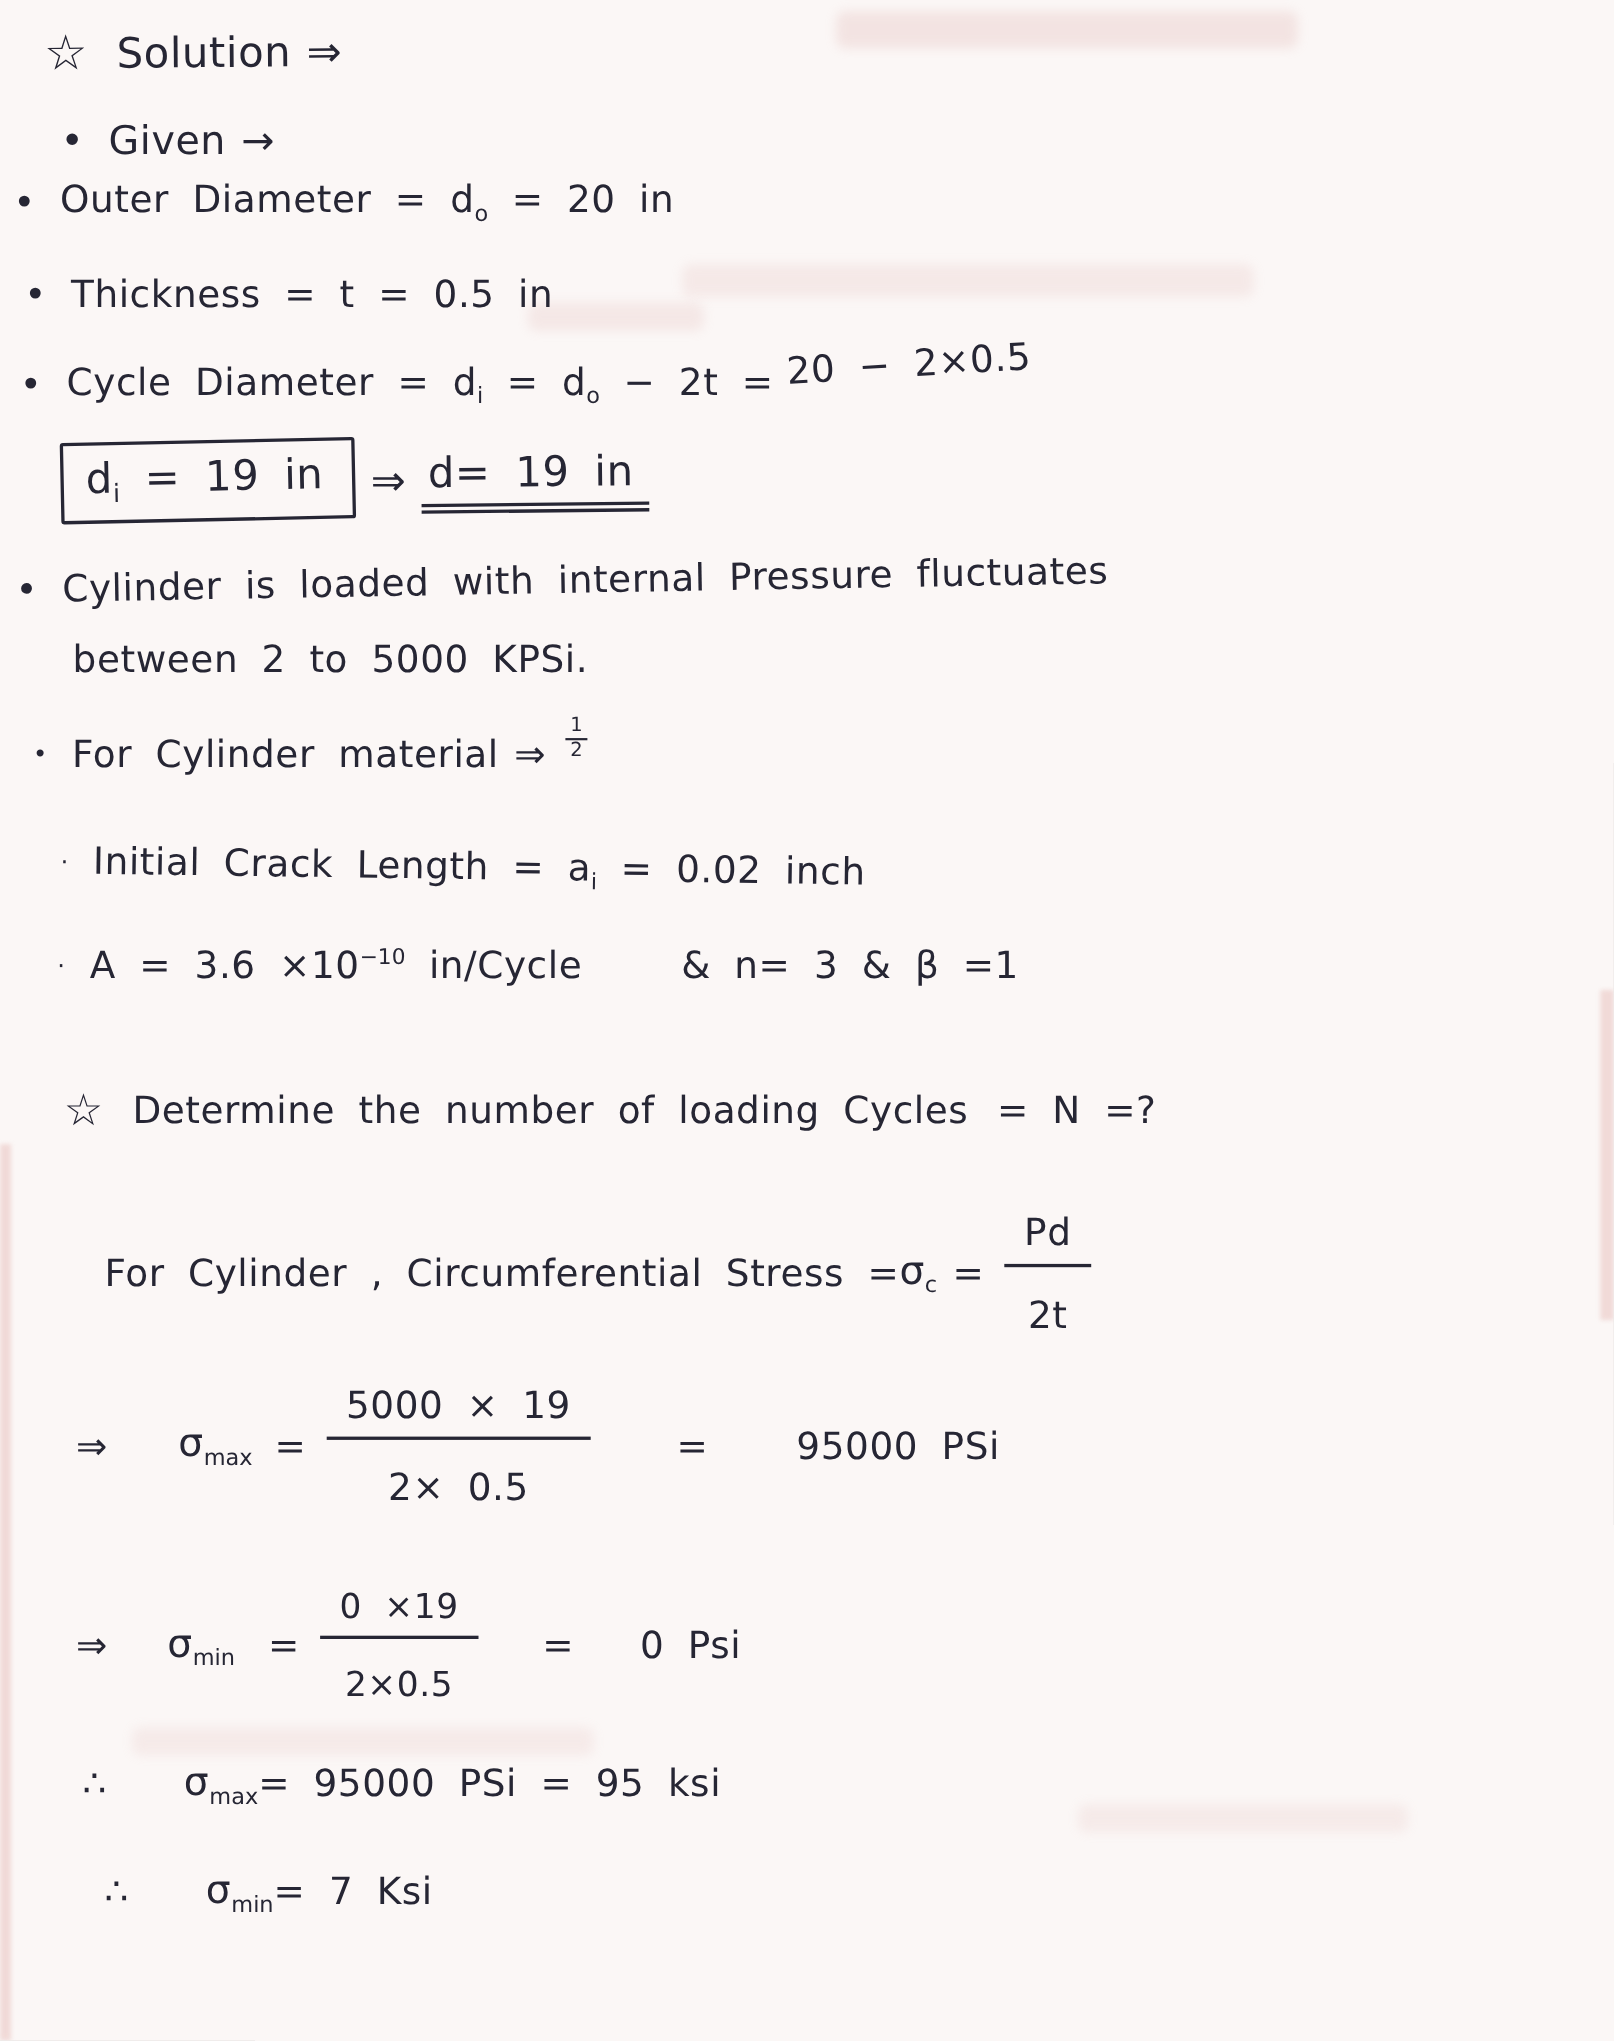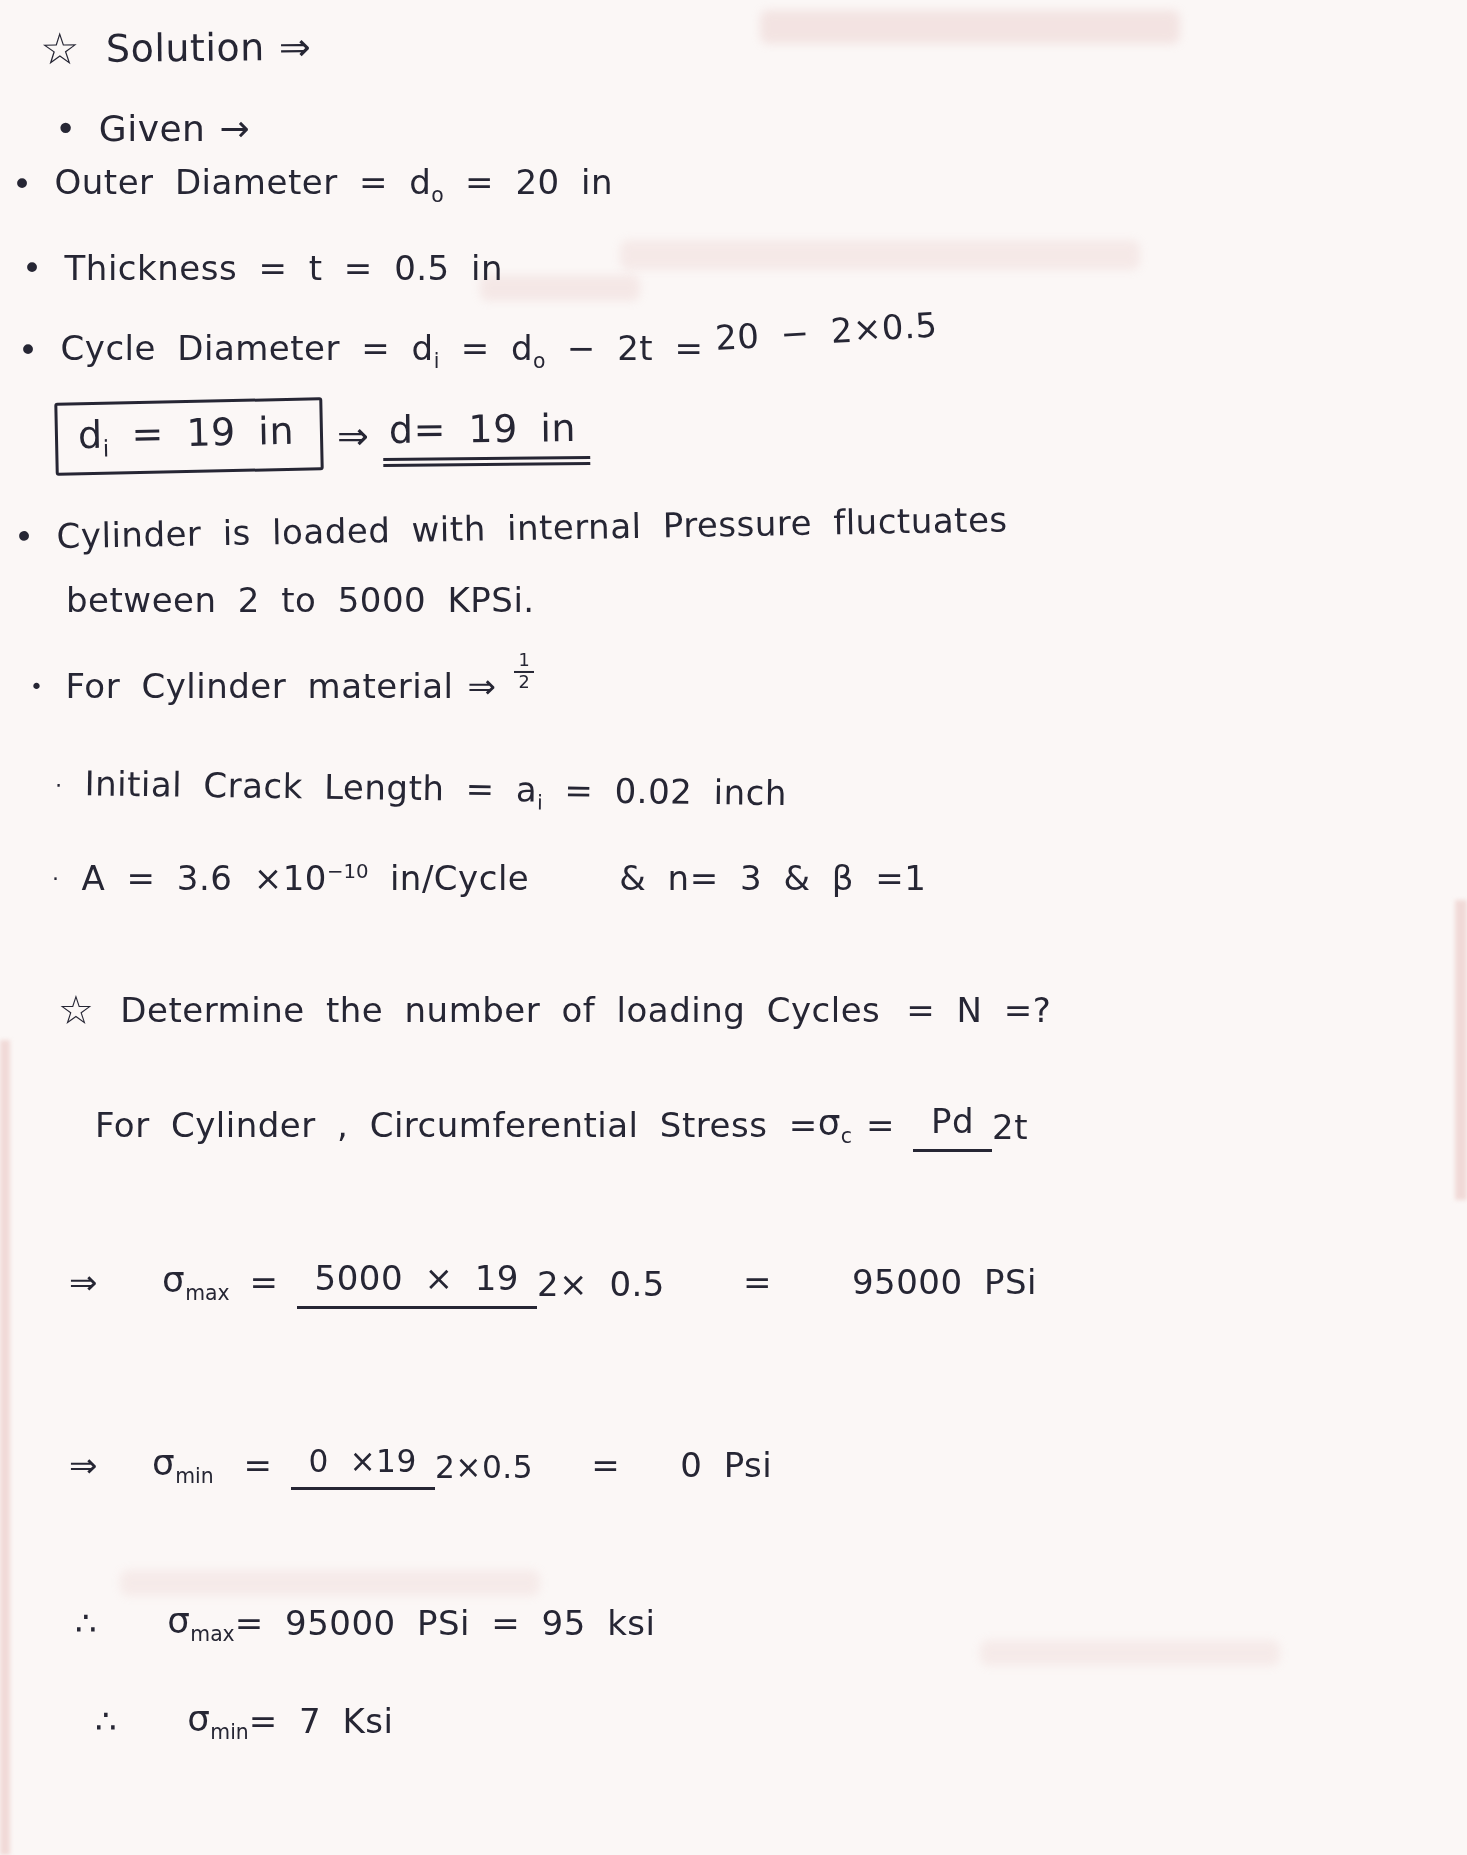--- a/index.html
+++ b/index.html
@@ -43,28 +43,29 @@
   }
   .dunder{
     display:inline-block;
     border-bottom:9px double var(--ink);
     padding:0 14px 6px 6px;
     transform:rotate(-0.6deg);
   }
   
   .frac{
     display:inline-flex;
+    flex-direction:column;
     align-items:center;
     text-align:center;
     vertical-align:middle;
     margin:0 18px;
     line-height:1.25;
   }
   .frac .num{border-bottom:3.5px solid var(--ink);padding:2px 18px 6px;}
-  .frac .den{padding-top:4px;}
+  .frac .den{padding-top:23px;}
   
   .supfrac{
     display:inline-flex;
     flex-direction:column;
     align-items:center;
     font-size:.52em;
     line-height:1.05;
     transform:translateY(-0.85em);
     margin-left:4px;
   }

